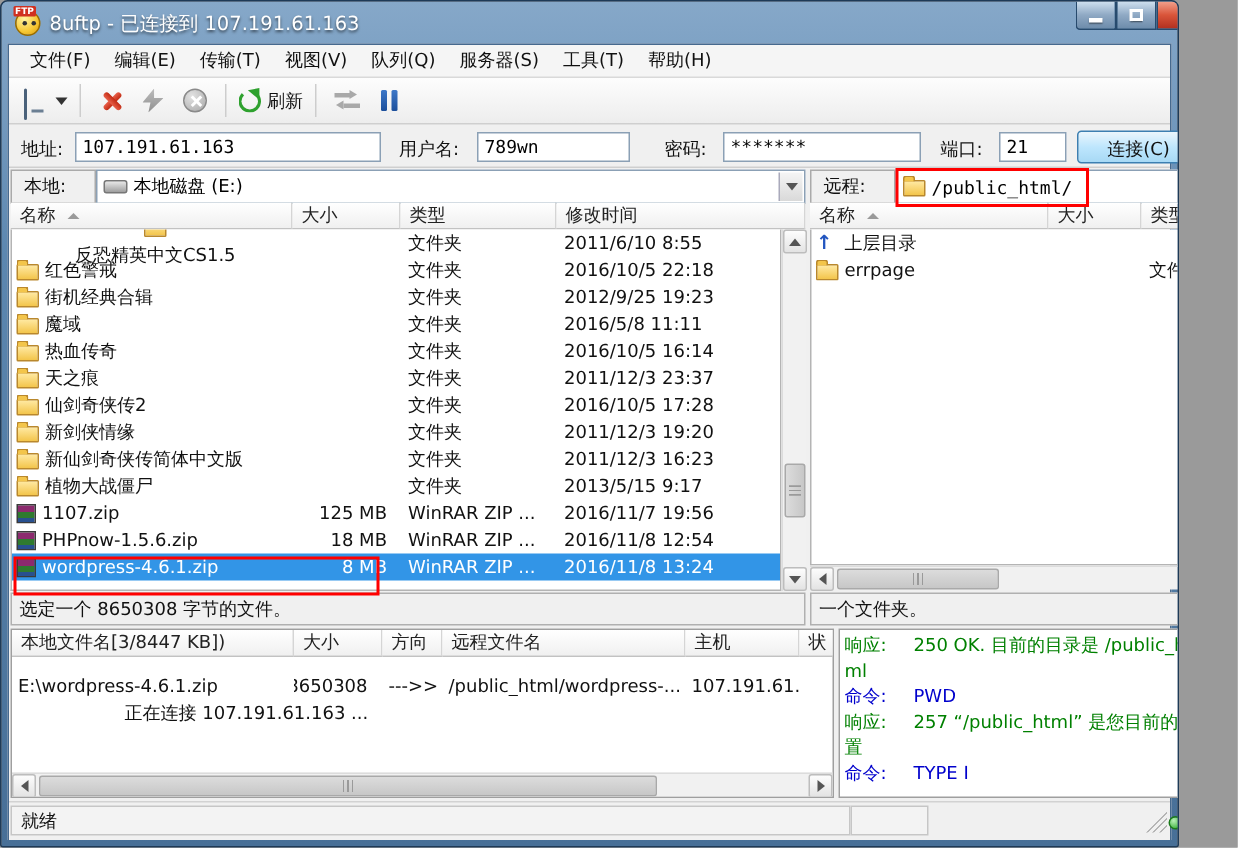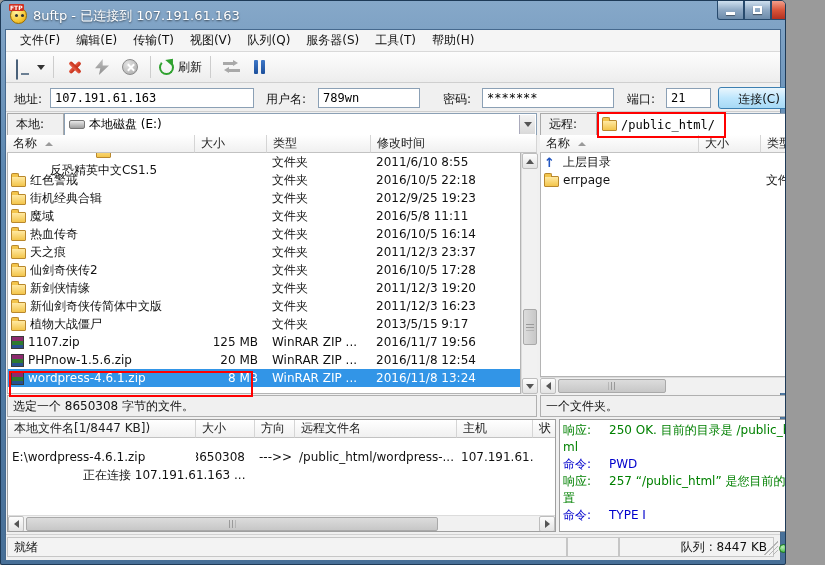--- a/index.html
+++ b/index.html
@@ -357,21 +357,21 @@
         </div>
         <div class="cell right" style="width: 72px;">125 MB</div>
         <div class="cell pad" style="width: 104px;">WinRAR ZIP ...</div>
         <div class="cell pad" style="width: 166px;">2016/11/7 19:56</div>
       </div>
       <div class="file-row">
         <div class="cell name" style="width: 188px;">
           <span class="ficon ic-zip"></span>
           <span>PHPnow-1.5.6.zip</span>
         </div>
-        <div class="cell right" style="width: 72px;">20 MB</div>
+        <div class="cell right" style="width: 72px;">18 MB</div>
         <div class="cell pad" style="width: 104px;">WinRAR ZIP ...</div>
         <div class="cell pad" style="width: 166px;">2016/11/8 12:54</div>
       </div>
       <div class="file-row selected">
         <div class="cell name" style="width: 188px;">
           <span class="ficon ic-zip"></span>
           <span>wordpress-4.6.1.zip</span>
         </div>
         <div class="cell right" style="width: 72px;">8 MB</div>
         <div class="cell pad" style="width: 104px;">WinRAR ZIP ...</div>
@@ -432,21 +432,21 @@
       </div>
     <div class="sb-thumb h" style="left:18px; top:1px; width:108px; height:14px">
         <span class="grip-lines h"></span>
       </div>
   </div>
   <div class="pane-status" style="left:539px; width:280px">一个文件夹。</div>
 
   <div class="queue-box">
     <div class="queue-headers">
         <div class="col-h" style="width: 188px;">
-          <span>本地文件名[1/8447 KB])</span>
+          <span>本地文件名[3/8447 KB])</span>
         </div>
         <div class="col-h" style="width: 59px;">
           <span>大小</span>
         </div>
         <div class="col-h" style="width: 40px;">
           <span>方向</span>
         </div>
         <div class="col-h" style="width: 162px;">
           <span>远程文件名</span>
         </div>
@@ -494,23 +494,20 @@
         </div>
       <div class="sb-thumb" style="left:1px; top:76px; width:14px; height:17px"></div>
     </div>
   </div>
 
   <div class="statusbar">
     <div class="sb-seg" style="left:1px; width:560px">
         <span>就绪</span>
       </div>
     <div class="sb-seg" style="left:561px; width:52px"></div>
-    <div class="sb-seg" style="left:613px; width:155px; justify-content:flex-end">
-        <span>队列 : 8447 KB</span>
-      </div>
     <span class="light green" style="left:773px"></span>
     <span class="light red" style="left:791px"></span>
     <span class="resize-grip"></span>
   </div>
 
   <div class="anno" style="left: 8px; top: 370px; width: 244px; height: 26px; border-color: rgb(255, 0, 0);"></div>
   <div class="anno" style="left: 596px; top: 111px; width: 129px; height: 26px; border-color: rgb(255, 0, 0);"></div>
 </div>
 
 </body></html>

